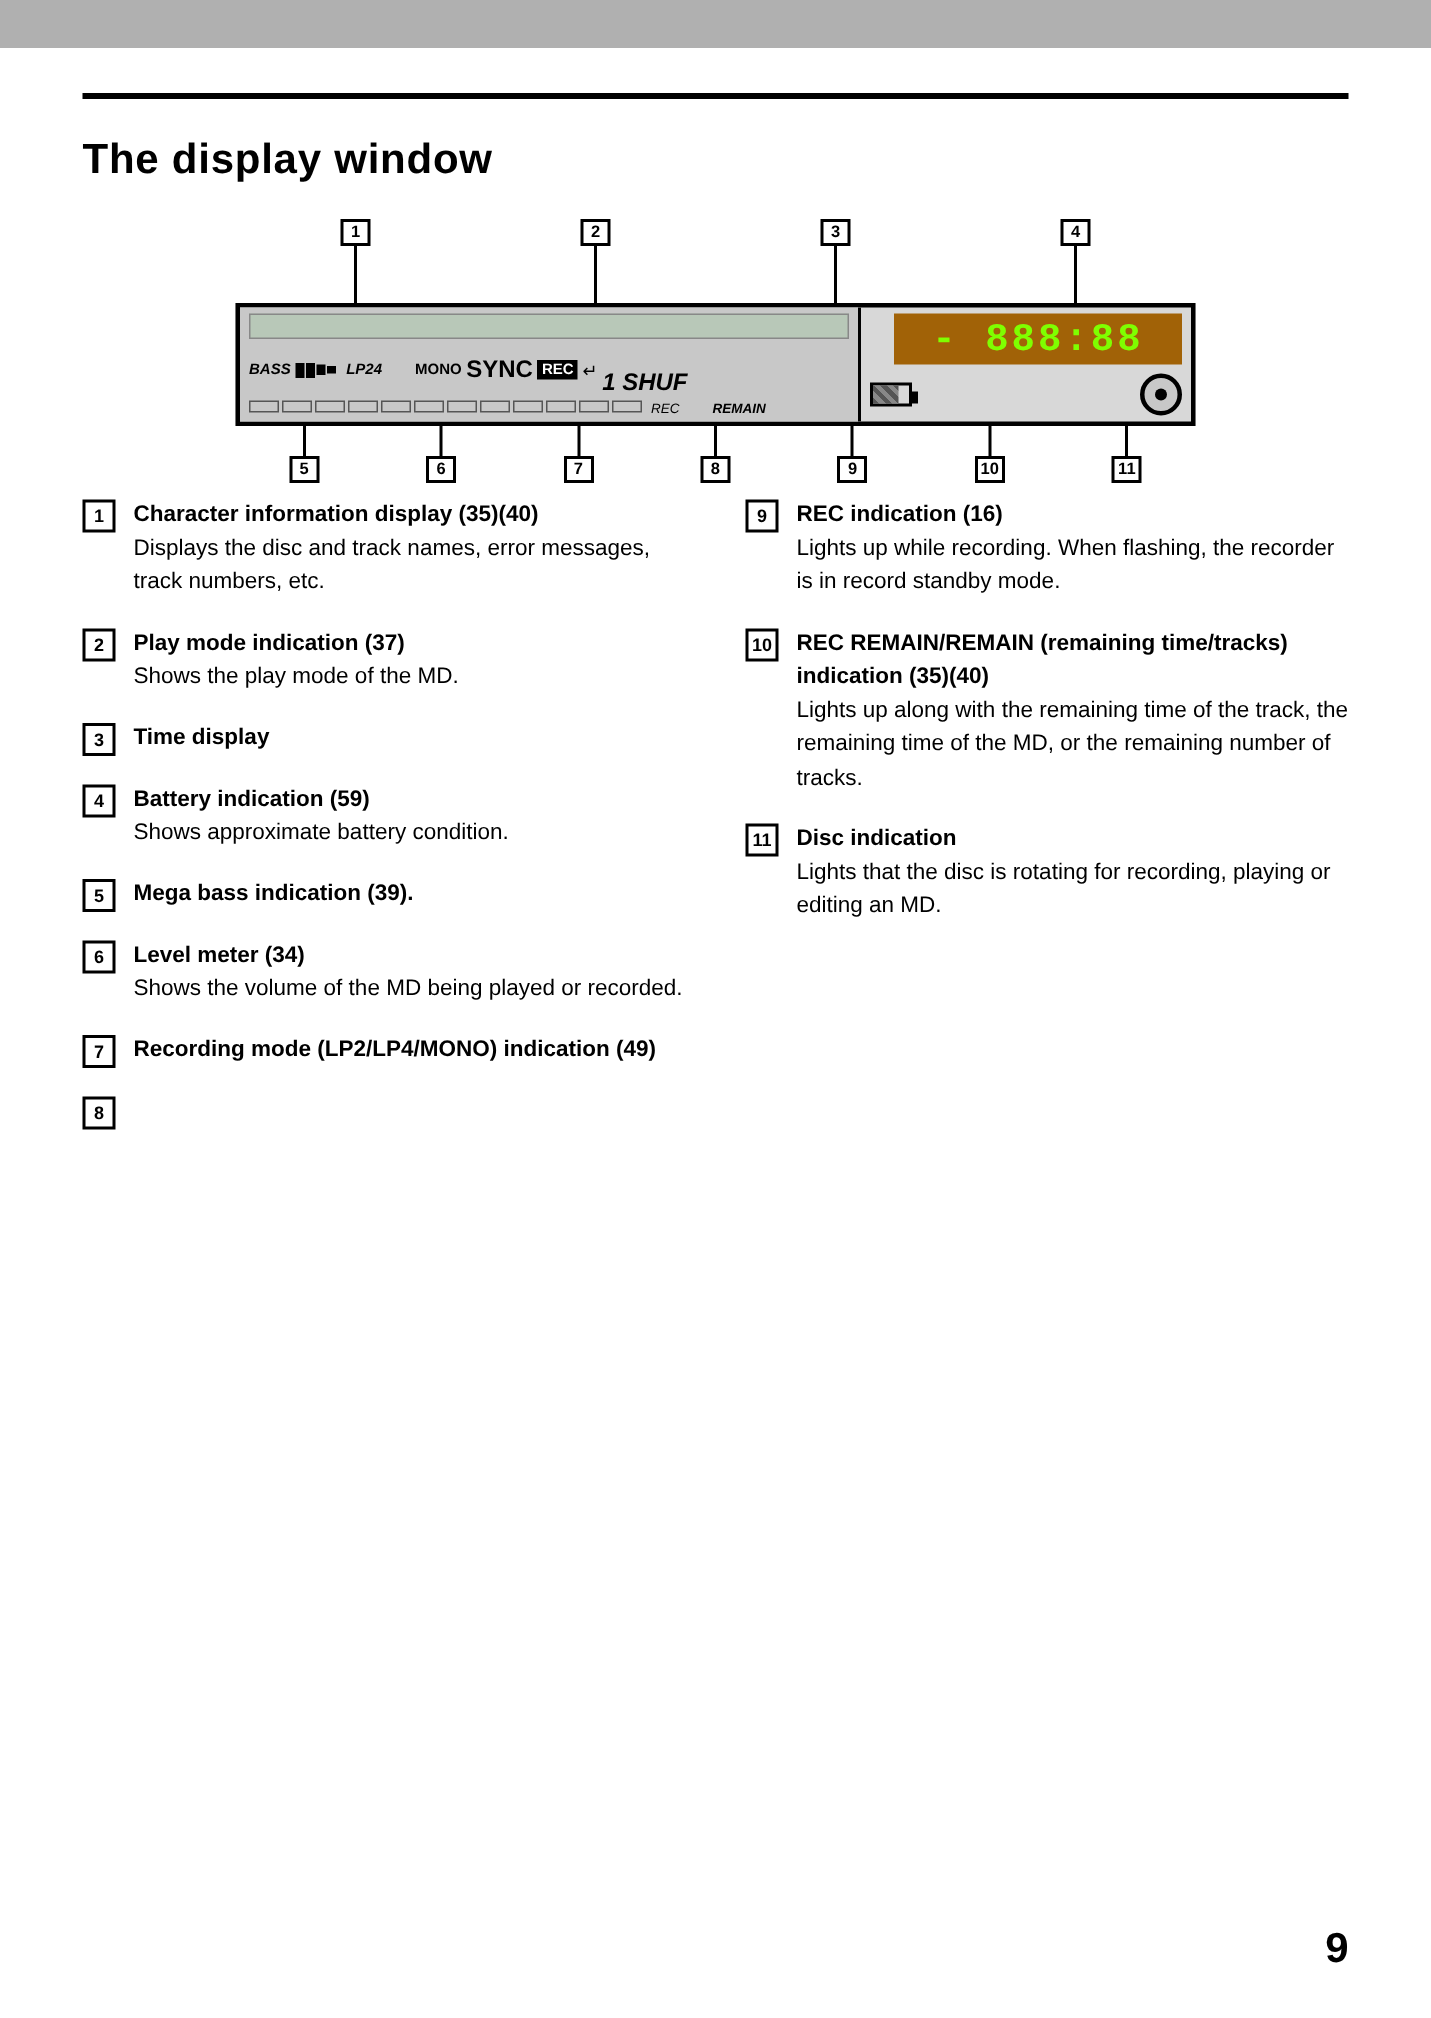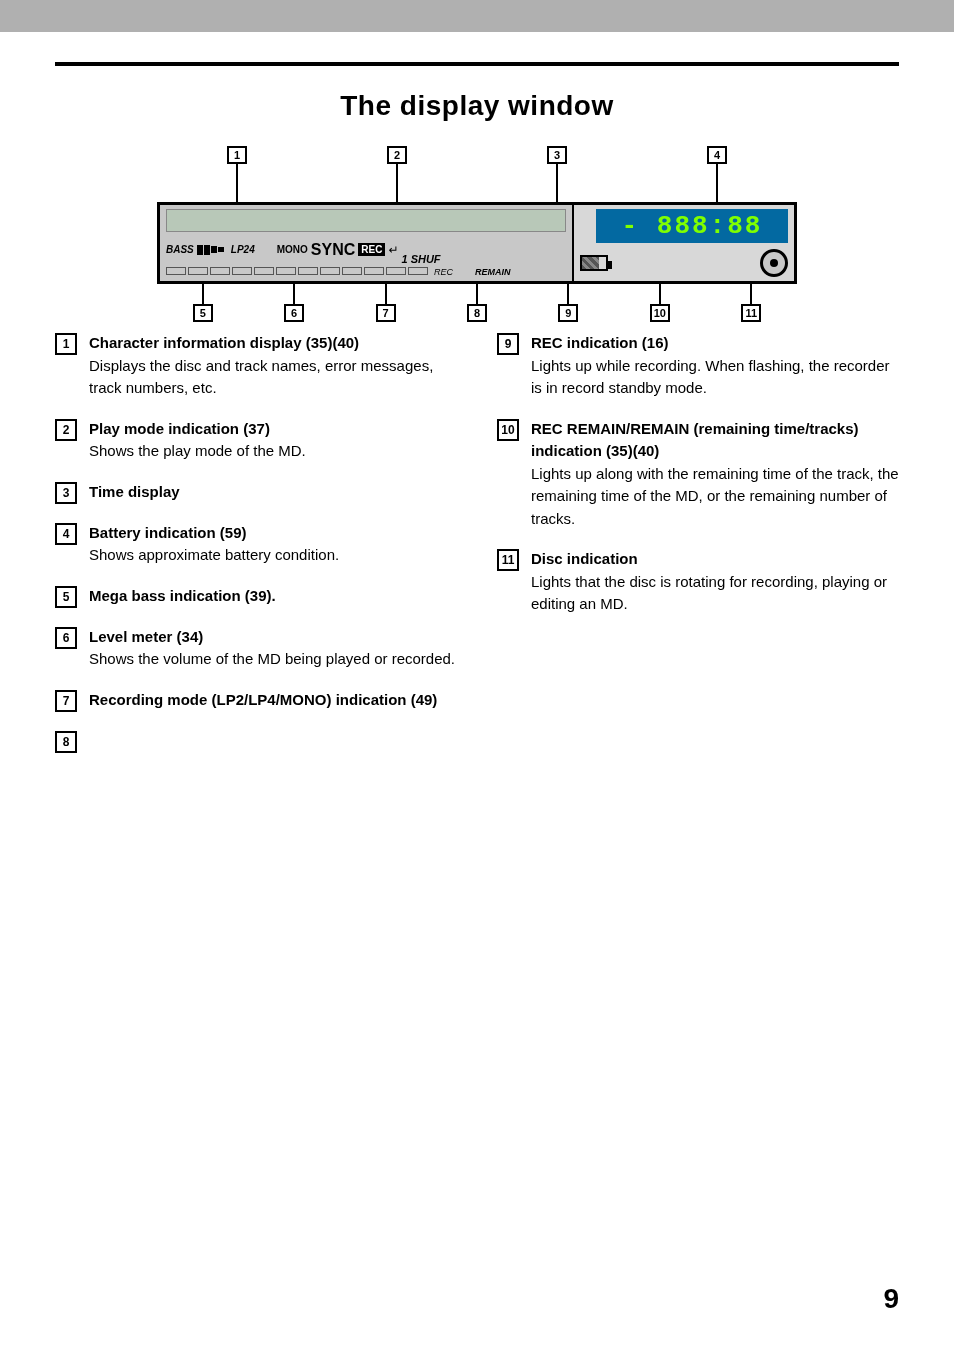--- a/index.html
+++ b/index.html
@@ -24,21 +24,20 @@
       padding: 30px 55px 40px 55px;
     }
 
     
     .page-title {
       font-size: 28px;
       font-weight: 900;
       font-family: 'Arial Black', Arial, sans-serif;
       margin-bottom: 24px;
       letter-spacing: 0.5px;
-      text-align: center;
     }
 
     
     .device-display {
       width: 640px;
       margin: 0 auto;
       border: 3px solid #000;
       background: #d8d8d8;
       position: relative;
       height: 82px;
@@ -97,28 +96,28 @@
       display: flex;
       flex-direction: column;
       justify-content: space-between;
     }
 
     .time-display {
       font-family: 'Courier New', monospace;
       font-size: 26px;
       font-weight: bold;
       color: #000;
-      background: #0369a1;
+      background: #a16207;
       color: #7fff00;
       padding: 2px 6px;
       letter-spacing: 2px;
       text-align: center;
       margin-left: 16px;
     }
-    .shuf-label { font-style: italic; font-size: 11px; font-weight: bold; margin-top: 19px; }
+    .shuf-label { font-style: italic; font-size: 16px; font-weight: bold; margin-top: 19px; }
 
     .battery-icon {
       width: 28px;
       height: 16px;
       border: 2px solid #000;
       position: relative;
       display: inline-block;
     }
     .battery-icon::after {
       content: '';

